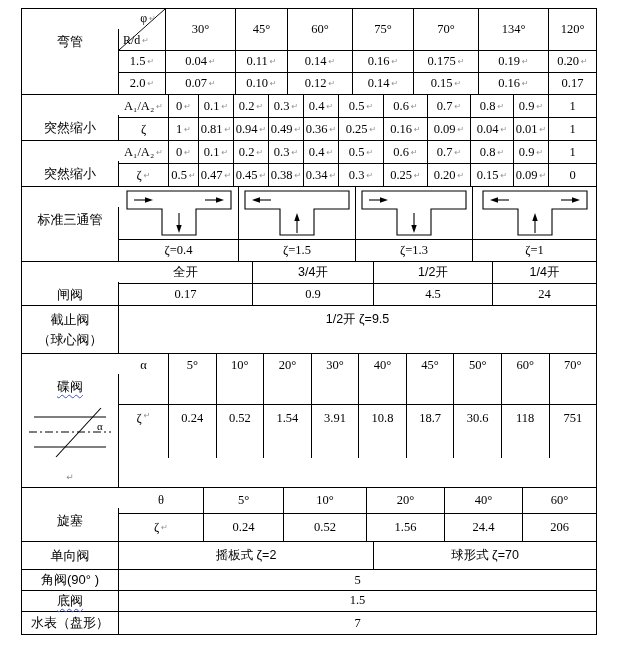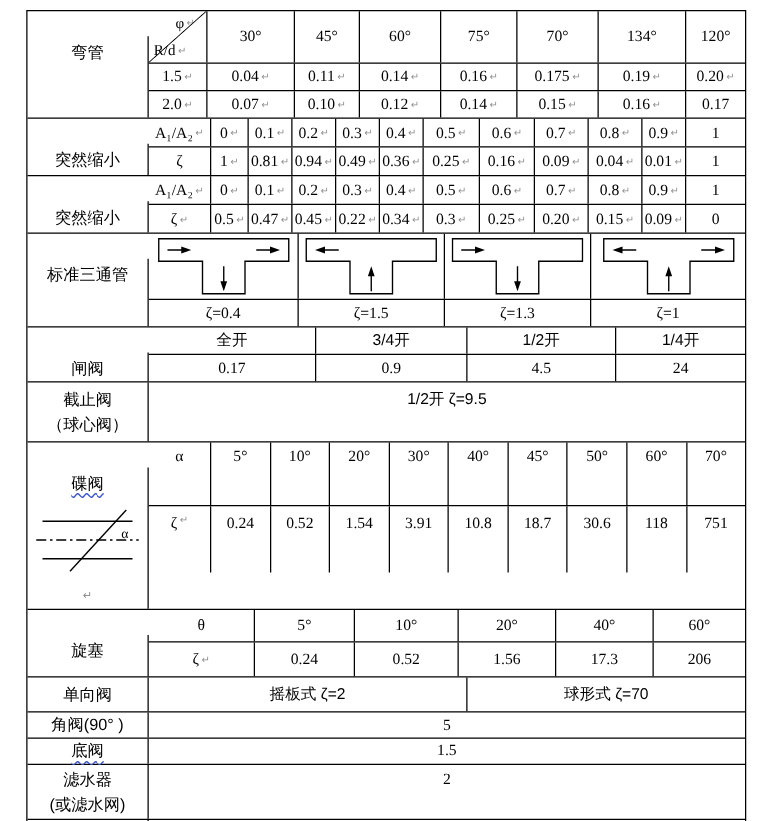--- a/index.html
+++ b/index.html
@@ -129,21 +129,21 @@
         <div class="cell pm" style="width:43px">0.7</div>
         <div class="cell pm" style="width:43px">0.8</div>
         <div class="cell pm" style="width:35px">0.9</div>
         <div class="cell grow">1</div>
       </div>
       <div class="row" style="height:22px">
         <div class="cell pm" style="width:50px">ζ</div>
         <div class="cell pm" style="width:30px">0.5</div>
         <div class="cell pm" style="width:35px">0.47</div>
         <div class="cell pm" style="width:35px">0.45</div>
-        <div class="cell pm" style="width:35px">0.22</div>
+        <div class="cell pm" style="width:35px">0.38</div>
         <div class="cell pm" style="width:35px">0.34</div>
         <div class="cell pm" style="width:45px">0.3</div>
         <div class="cell pm" style="width:44px">0.25</div>
         <div class="cell pm" style="width:43px">0.20</div>
         <div class="cell pm" style="width:43px">0.15</div>
         <div class="cell pm" style="width:35px">0.09</div>
         <div class="cell grow">0</div>
       </div>
     </div>
   </div>
@@ -283,21 +283,21 @@
         <div class="cell" style="width:83px">10°</div>
         <div class="cell" style="width:78px">20°</div>
         <div class="cell" style="width:78px">40°</div>
         <div class="cell grow">60°</div>
       </div>
       <div class="row" style="height:27px">
         <div class="cell pm" style="width:85px">ζ</div>
         <div class="cell" style="width:80px">0.24</div>
         <div class="cell" style="width:83px">0.52</div>
         <div class="cell" style="width:78px">1.56</div>
-        <div class="cell" style="width:78px">17.3</div>
+        <div class="cell" style="width:78px">24.4</div>
         <div class="cell grow">206</div>
       </div>
     </div>
   </div>
 
   <div class="sec">
     <div class="lbl cjk">单向阀</div>
     <div class="body">
       <div class="row" style="height:27px">
         <div class="cell cjk" style="width:255px">摇板式 ζ=2</div>
@@ -319,31 +319,20 @@
     <div class="lbl cjk">
       <span class="sq">底阀</span>
     </div>
     <div class="body">
       <div class="row" style="height:19px">
         <div class="cell grow">1.5</div>
       </div>
     </div>
   </div>
 
-  <div class="sec">
-    <div class="lbl cjk">
-      <span>滤水器</span>
-      <span>(或滤水网)</span>
-    </div>
-    <div class="body">
-      <div class="row" style="height:43px">
-        <div class="cell grow" style="align-items:flex-start;padding-top:4px">2</div>
-      </div>
-    </div>
-  </div>
 
   <div class="sec">
     <div class="lbl cjk">水表（盘形）</div>
     <div class="body">
       <div class="row" style="height:22px">
         <div class="cell grow">7</div>
       </div>
     </div>
   </div>
 

